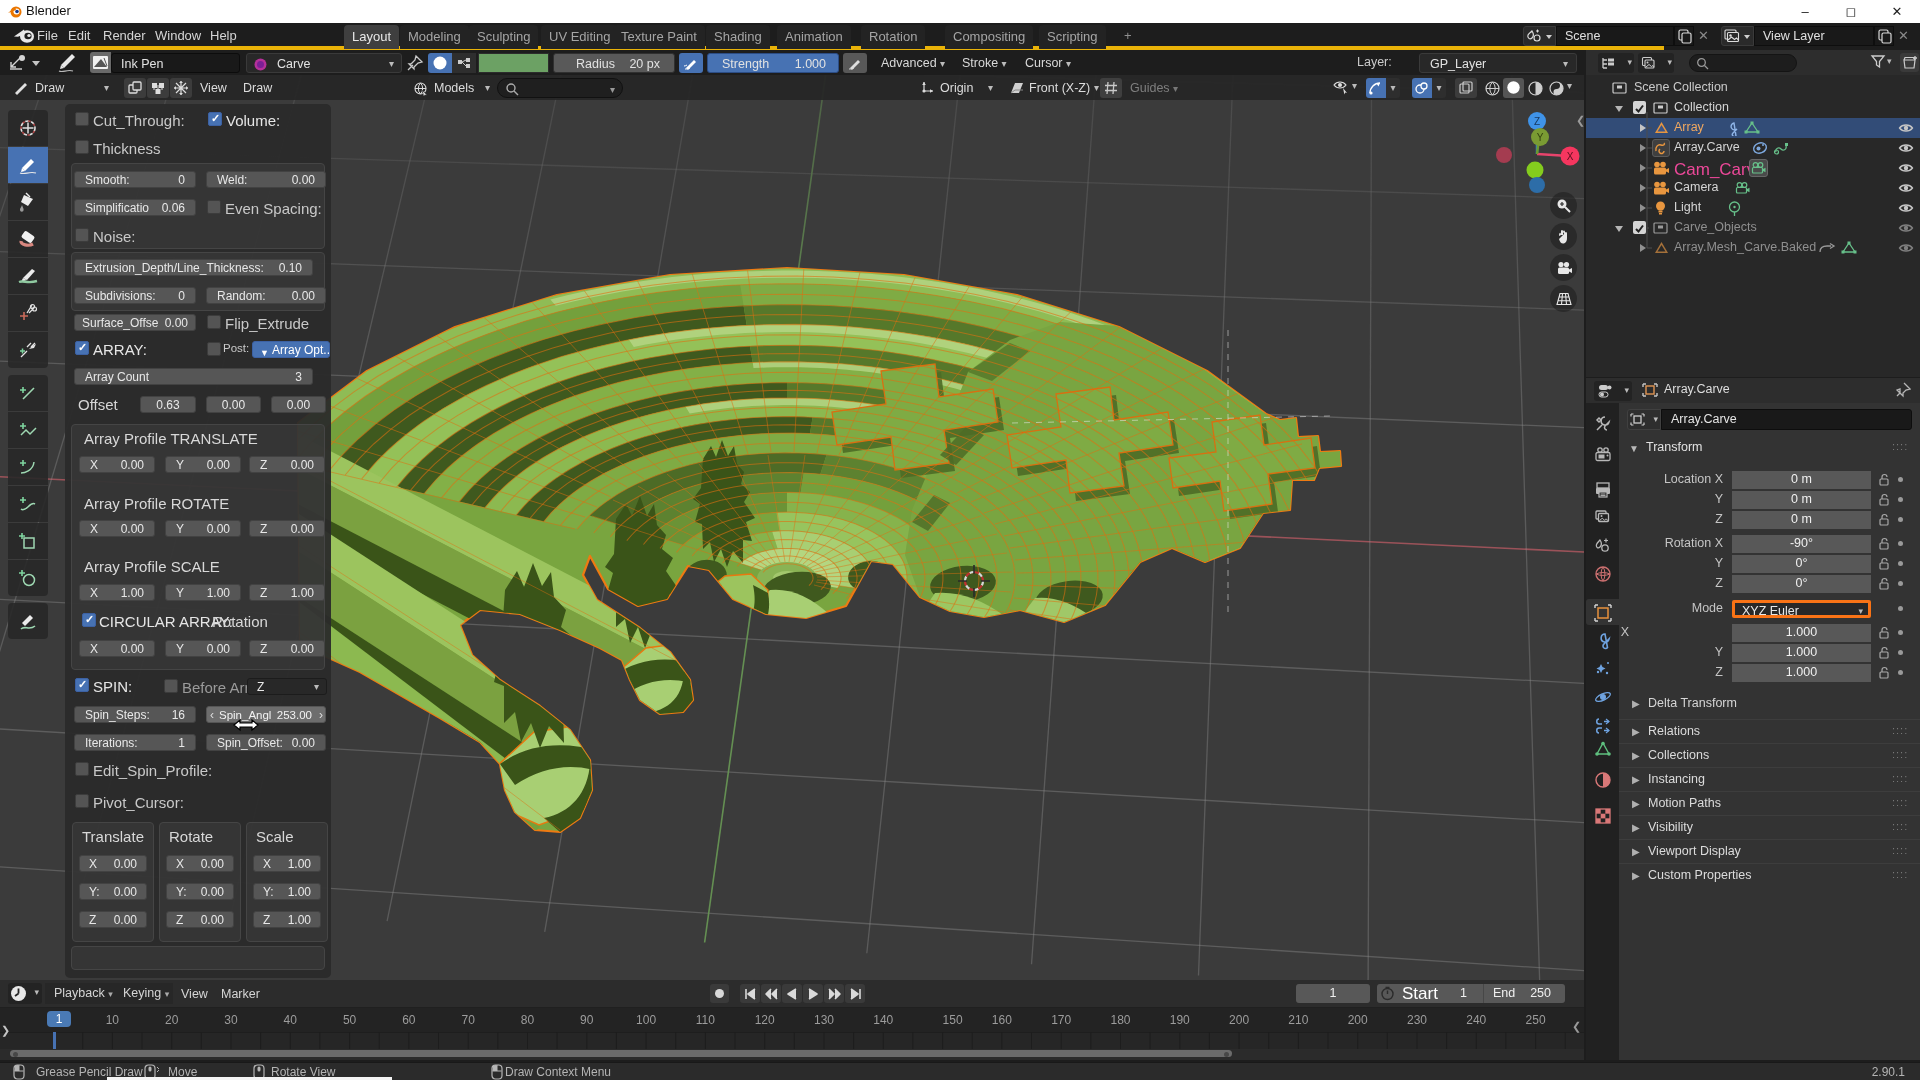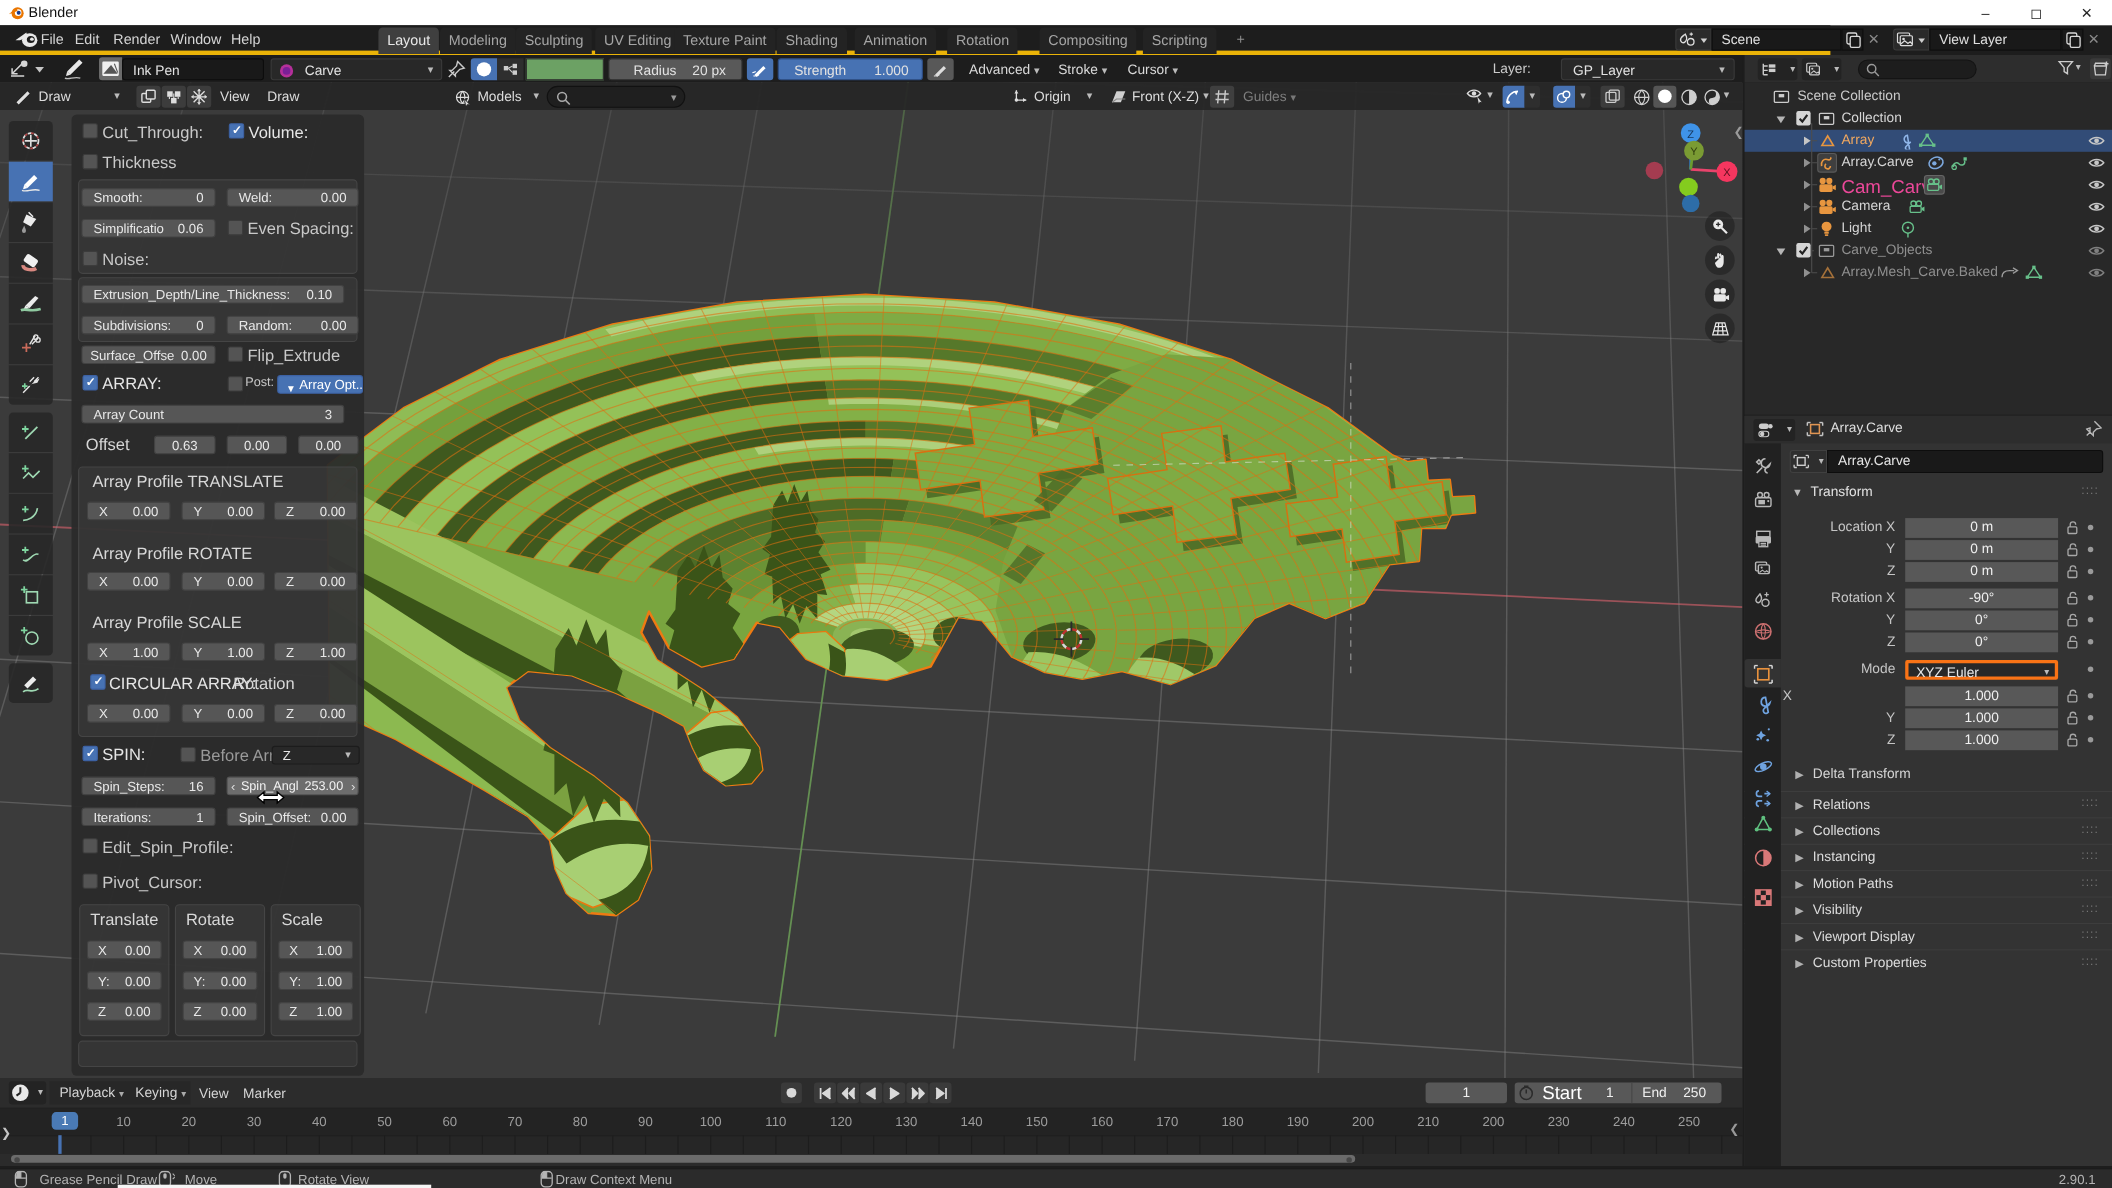--- a/index.html
+++ b/index.html
@@ -938,21 +938,21 @@
     <span class="abs" style="left:329.57px;top:33px;width:40px;text-align:center;color:#9c9c9c;font-size:12px">50</span>
     <span class="abs" style="left:388.87px;top:33px;width:40px;text-align:center;color:#9c9c9c;font-size:12px">60</span>
     <span class="abs" style="left:448.16999999999996px;top:33px;width:40px;text-align:center;color:#9c9c9c;font-size:12px">70</span>
     <span class="abs" style="left:507.47px;top:33px;width:40px;text-align:center;color:#9c9c9c;font-size:12px">80</span>
     <span class="abs" style="left:566.77px;top:33px;width:40px;text-align:center;color:#9c9c9c;font-size:12px">90</span>
     <span class="abs" style="left:626.0699999999999px;top:33px;width:40px;text-align:center;color:#9c9c9c;font-size:12px">100</span>
     <span class="abs" style="left:685.37px;top:33px;width:40px;text-align:center;color:#9c9c9c;font-size:12px">110</span>
     <span class="abs" style="left:744.67px;top:33px;width:40px;text-align:center;color:#9c9c9c;font-size:12px">120</span>
     <span class="abs" style="left:803.9699999999999px;top:33px;width:40px;text-align:center;color:#9c9c9c;font-size:12px">130</span>
     <span class="abs" style="left:863.27px;top:33px;width:40px;text-align:center;color:#9c9c9c;font-size:12px">140</span>
-    <span class="abs" style="left:922.5699999999999px;top:33px;width:40px;text-align:center;color:#9c9c9c;font-size:12px">150</span>
+    <span class="abs" style="left:922.5699999999999px;top:33px;width:40px;text-align:right;color:#9c9c9c;font-size:12px">150</span>
     <span class="abs" style="left:981.87px;top:33px;width:40px;text-align:center;color:#9c9c9c;font-size:12px">160</span>
     <span class="abs" style="left:1041.17px;top:33px;width:40px;text-align:center;color:#9c9c9c;font-size:12px">170</span>
     <span class="abs" style="left:1100.47px;top:33px;width:40px;text-align:center;color:#9c9c9c;font-size:12px">180</span>
     <span class="abs" style="left:1159.77px;top:33px;width:40px;text-align:center;color:#9c9c9c;font-size:12px">190</span>
     <span class="abs" style="left:1219.07px;top:33px;width:40px;text-align:center;color:#9c9c9c;font-size:12px">200</span>
     <span class="abs" style="left:1278.37px;top:33px;width:40px;text-align:center;color:#9c9c9c;font-size:12px">210</span>
     <span class="abs" style="left:1337.6699999999998px;top:33px;width:40px;text-align:center;color:#9c9c9c;font-size:12px">200</span>
     <span class="abs" style="left:1396.97px;top:33px;width:40px;text-align:center;color:#9c9c9c;font-size:12px">230</span>
     <span class="abs" style="left:1456.27px;top:33px;width:40px;text-align:center;color:#9c9c9c;font-size:12px">240</span>
     <span class="abs" style="left:1515.57px;top:33px;width:40px;text-align:center;color:#9c9c9c;font-size:12px">250</span>

